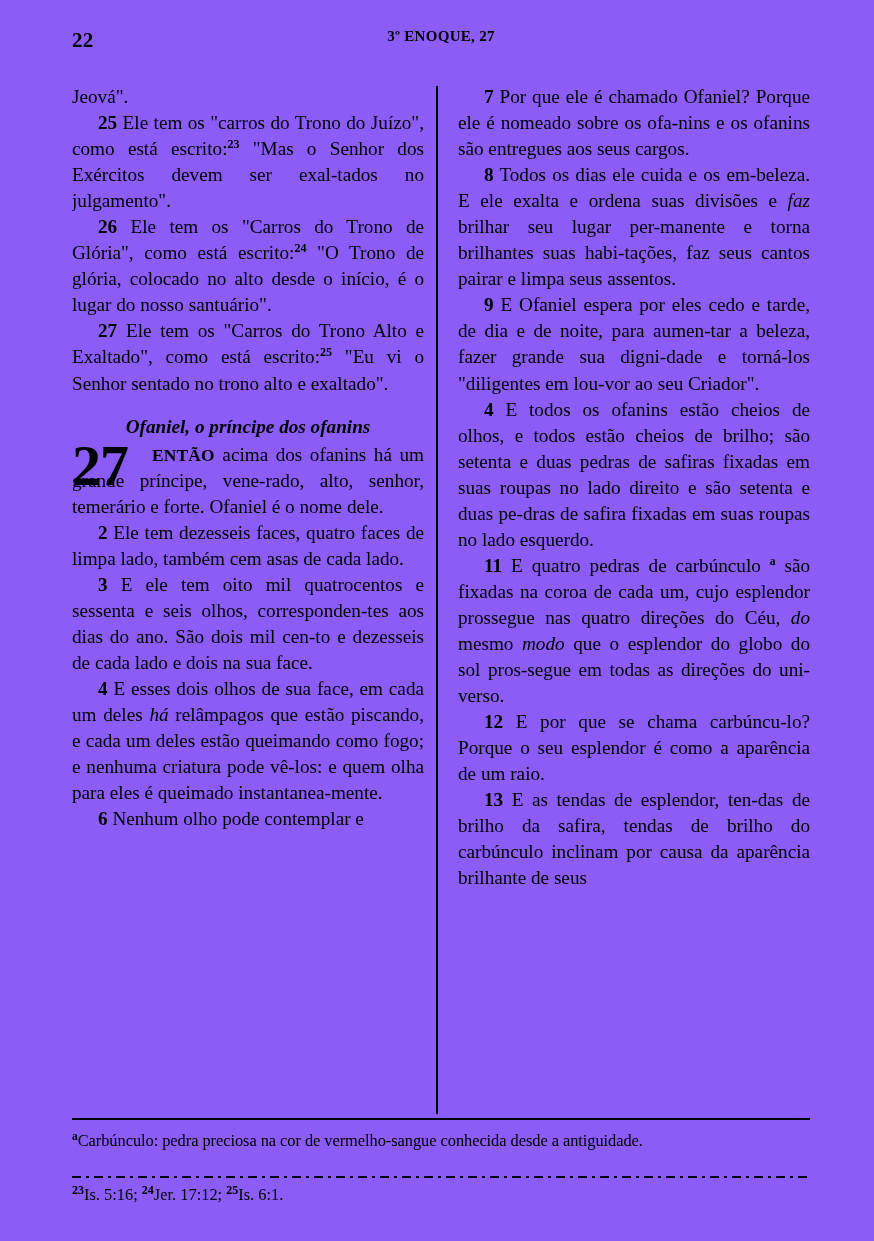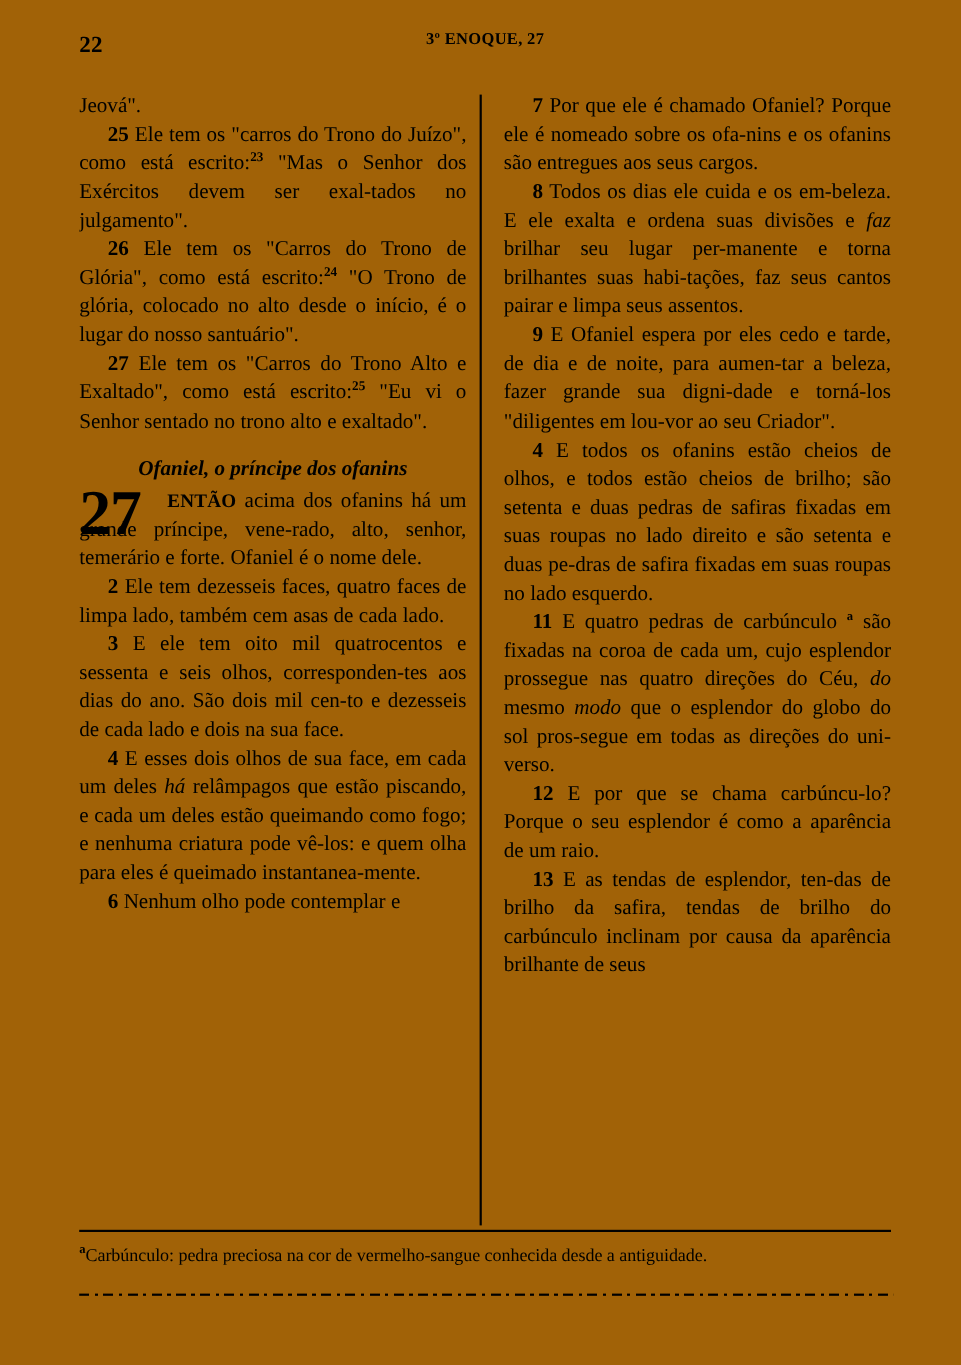--- a/index.html
+++ b/index.html
@@ -8,21 +8,21 @@
     background: #ffffff;
   }
   body {
     font-family: "Liberation Serif", "DejaVu Serif", serif;
     color: #000000;
   }
   .page {
     position: relative;
     width: 874px;
     height: 1241px;
-    background: #a16207;
+    background: #8b5cf6;
     overflow: hidden;
     box-sizing: border-box;
   }
 
   
   .running-head {
     position: absolute;
     top: 28px;
     left: 72px;
     width: 738px;
@@ -303,14 +303,19 @@
   </div>
 
   <div class="rule-solid"></div>
 
   <div class="notes">
     <p class="note-a"><sup class="fn">a</sup><span>Carbúnculo: pedra preciosa na cor de vermelho-sangue conhecida desde a antiguidade.</span></p>
   </div>
 
   <div class="rule-dashed"></div>
 
+  <p class="note-refs">
+    <sup>23</sup><span>Is. 5:16;</span>
+    <sup>24</sup><span>Jer. 17:12;</span>
+    <sup>25</sup><span>Is. 6:1.</span>
+  </p>
 
 </div>
 
 </body></html>

